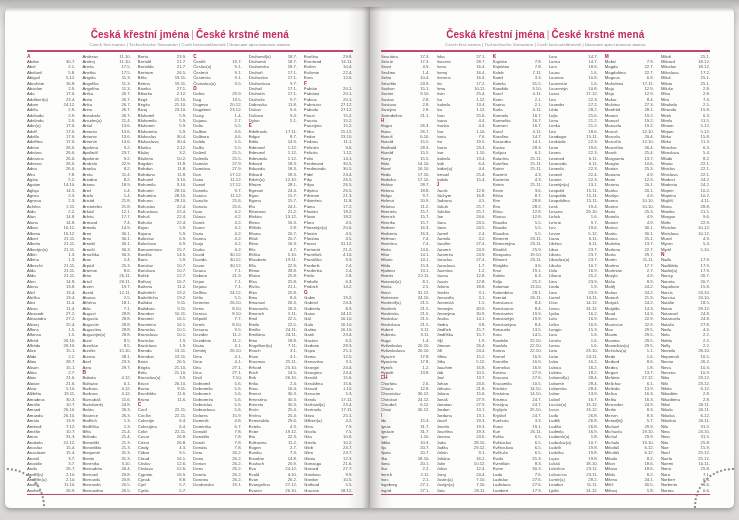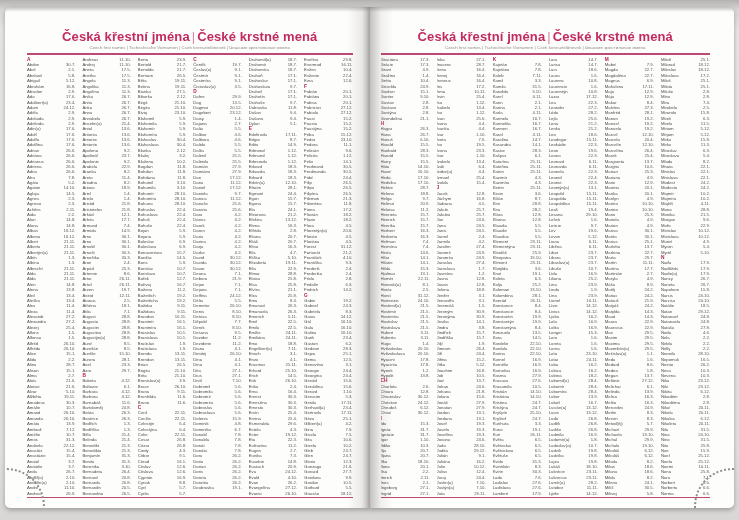--- a/index.html
+++ b/index.html
@@ -24,21 +24,21 @@
     content:"";position:absolute;left:0;top:0;right:0;height:5px;
     background:linear-gradient(180deg,rgba(120,118,115,.45),rgba(120,118,115,0));
     pointer-events:none;
   }
   .gutter{
     position:absolute;left:50%;top:0;width:46px;height:100%;margin-left:-23px;
     background:linear-gradient(90deg,rgba(60,56,52,0) 0%,rgba(60,56,52,.10) 32%,rgba(60,56,52,.34) 48%,rgba(60,56,52,.26) 54%,rgba(60,56,52,.07) 74%,rgba(60,56,52,0) 100%);
     pointer-events:none;z-index:5;
   }
   .pg-header{margin-top:23px;text-align:center;line-height:1;}
-  .pg-title{font-size:13px;font-weight:bold;letter-spacing:.1px;color:#c32a60;}
+  .pg-title{font-size:10px;font-weight:bold;letter-spacing:.1px;color:#c32a60;}
   .pg-title .divider{color:#da82a3;font-weight:normal;padding:0 2px;}
   .pg-subtitle{margin-top:2.5px;font-size:4.4px;color:#8d8b88;letter-spacing:.05px;}
   .rule{height:1.3px;background:#bd4a74;margin-top:3.5px;}
   .rule.bottom{margin-top:1px;}
   .cols{display:flex;gap:7px;height:439px;margin-top:2px;overflow:hidden;}
   .col{flex:1 1 0;min-width:0;overflow:hidden;}
   .row{
     display:flex;justify-content:space-between;
     font-size:4.25px;line-height:5.36px;height:5.36px;
     color:#504e4a;white-space:nowrap;overflow:hidden;

